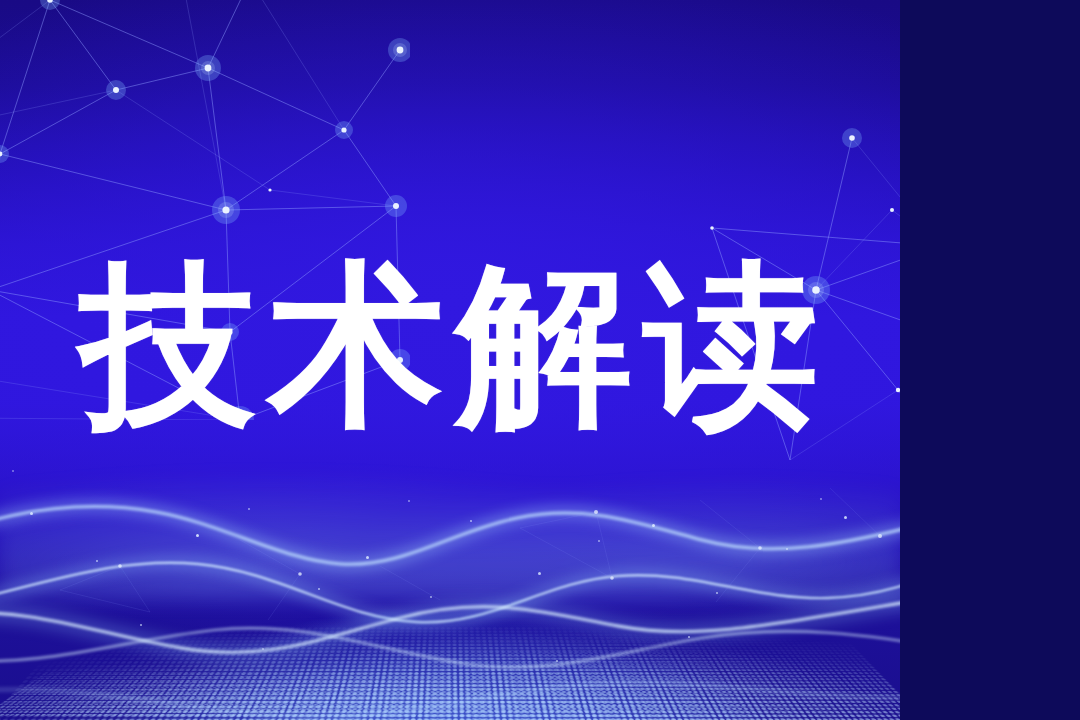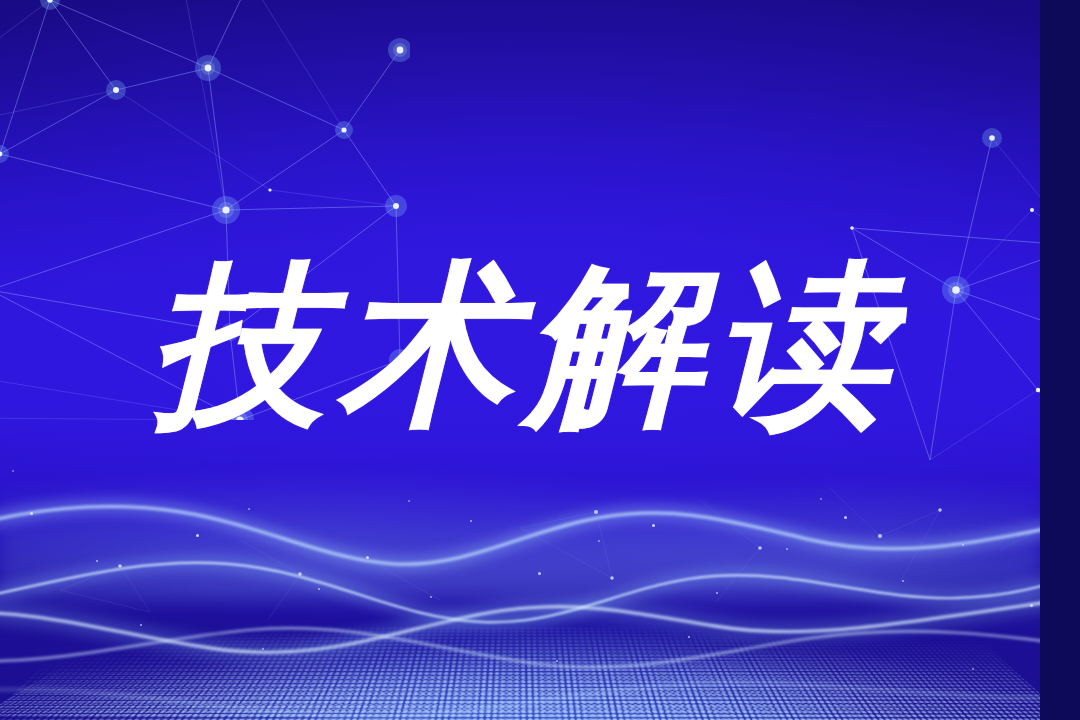--- a/index.html
+++ b/index.html
@@ -1,39 +1,38 @@
 <!DOCTYPE html>
 <html lang="zh"><head>
 <meta charset="utf-8">
 <title>技术解读</title>
 <style>
   html,body{margin:0;padding:0;background:#0d0a5a;}
   *{box-sizing:border-box;}
 
   #poster{
     position:relative;
-    width:1040px;
+    width:900px;
     height:720px;
     overflow:hidden;
     font-family:"Liberation Sans","DejaVu Sans",sans-serif;
     background:
       radial-gradient(ellipse 70% 55% at 50% 118%, #3a5fe8 0%, rgba(58,95,232,0) 62%),
       radial-gradient(ellipse 120% 70% at 50% 42%, #3118e0 0%, rgba(49,24,224,0) 70%),
       linear-gradient(180deg,
         #190a85 0%,
         #1b0c93 12%,
         #220fb4 24%,
         #2a13cf 34%,
         #2f16de 44%,
         #2f16de 56%,
         #2a13cc 66%,
         #2413b4 76%,
         #1d1099 86%,
         #1a0e8e 100%);
-    font-style: italic;
   }
 
   
   .net{position:absolute;pointer-events:none;}
   .net line{stroke:#8f9dff;stroke-width:.85;opacity:.55;}
   .net line.faint{opacity:.3;stroke-width:.7;}
   .net circle.node{fill:#e9f2ff;}
   .net circle.glow{fill:#7fb6ff;opacity:.30;}
   .net circle.glow2{fill:#bcd8ff;opacity:.22;}
 

